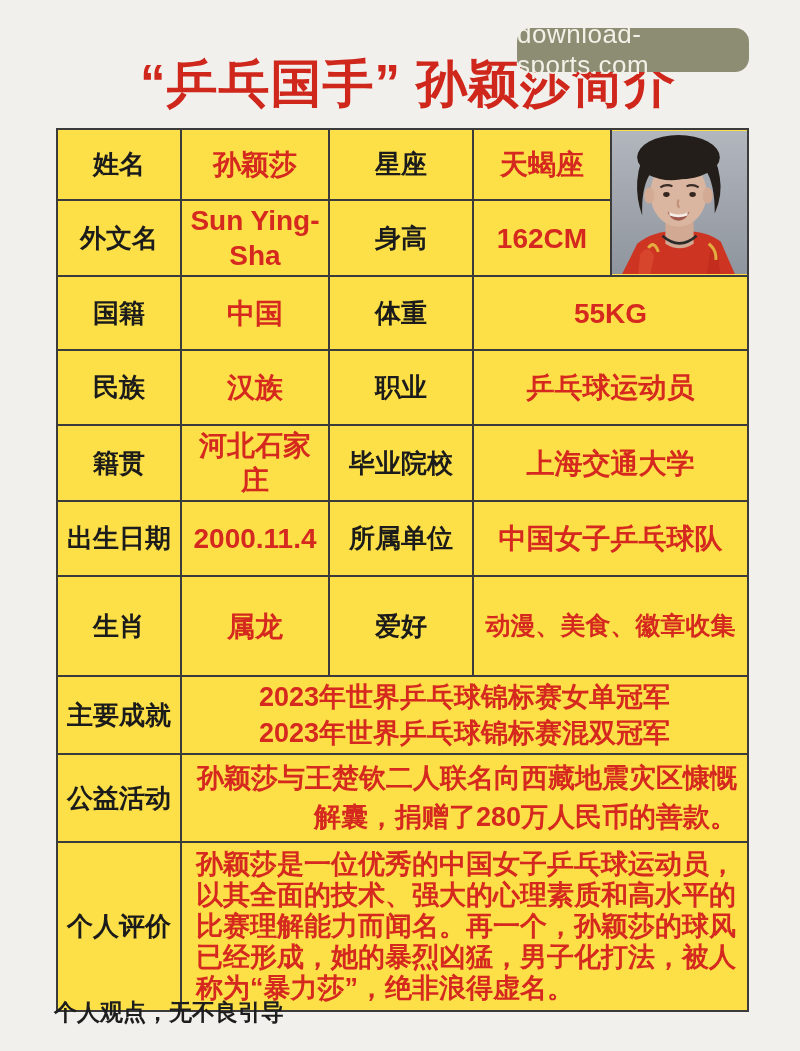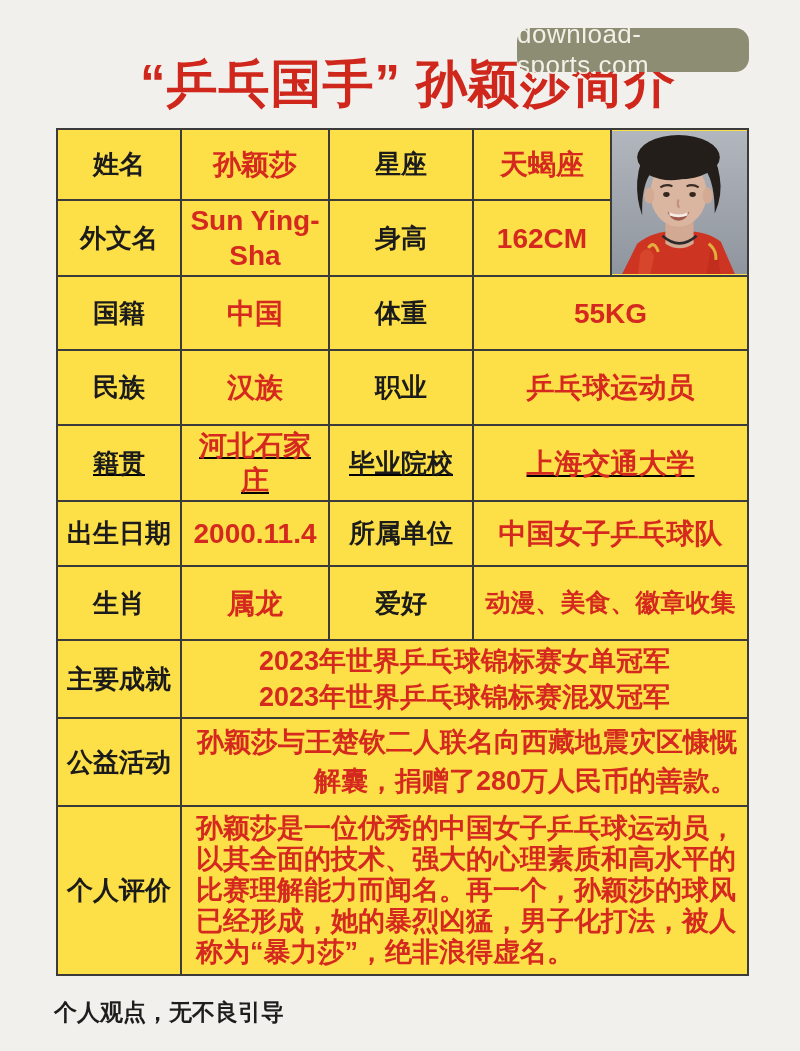--- a/index.html
+++ b/index.html
@@ -46,23 +46,23 @@
     border:2px solid #3b3b3b;
     text-align:center;
     vertical-align:middle;
     padding:2px 4px;
     overflow:hidden;
   }
   tr.r1  { height:71px; }
   tr.r2  { height:74px; }
   tr.r3  { height:74px; }
   tr.r4  { height:75px;border-radius:11px; }
-  tr.r5  { height:76px;text-decoration:underline; }
-  tr.r6  { height:65px; }
-  tr.r7  { height:74px;margin-top:32px; }
+  tr.r5  { height:76px; }
+  tr.r6  { height:75px; }
+  tr.r7  { height:100px;margin-top:32px; }
   tr.r8  { height:75px; }
   tr.r9  { height:88px; }
   tr.r10 { height:160px; }
   .lbl {
     color:#1b1b1b;
     font-weight:bold;
     font-size:26px;
   }
   .val {
     color:#d5291f;

